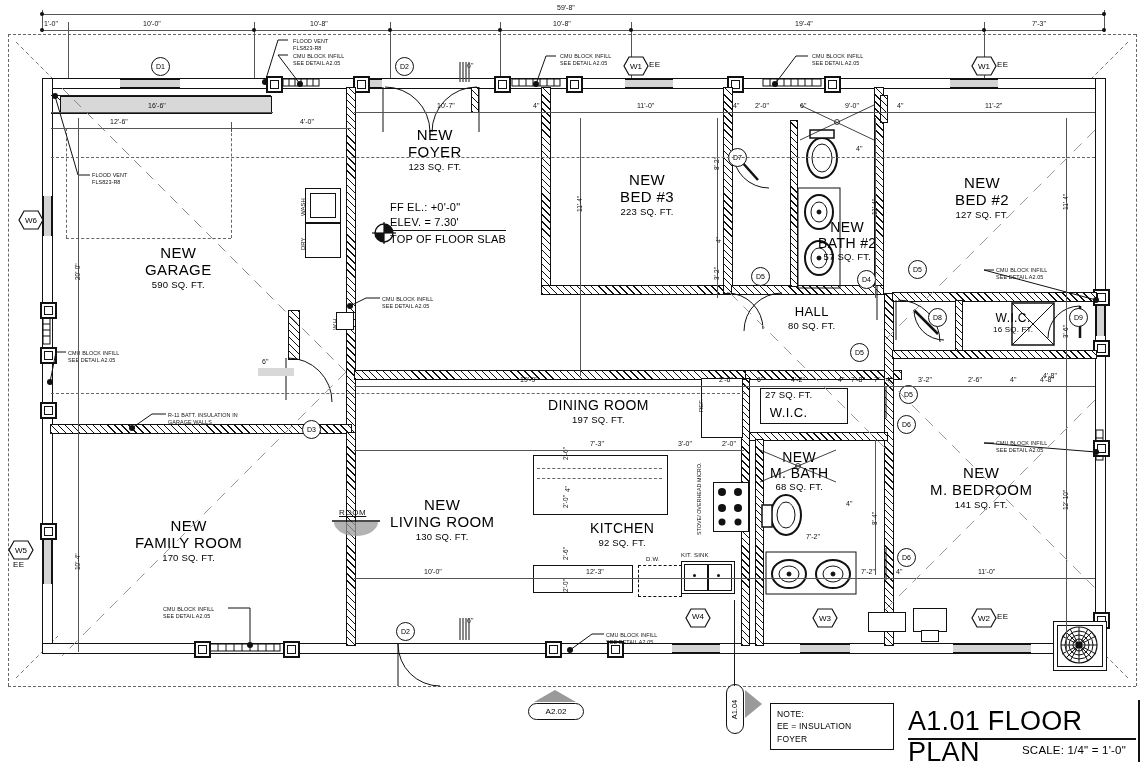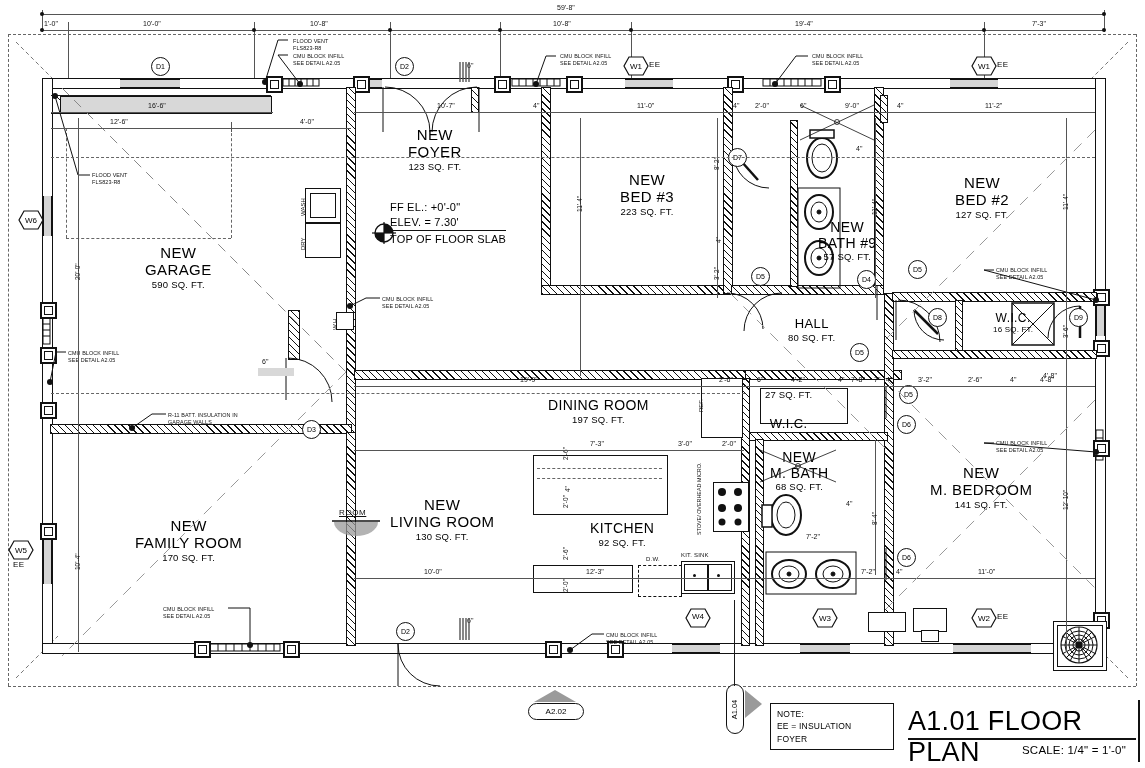--- a/index.html
+++ b/index.html
@@ -410,32 +410,32 @@
   </div>
 
   <div class="roomname" style="left:955px;top:175px;">
     <b>NEW</b>
     <b>BED #2</b>
     <span class="roomsf">127 SQ. FT.</span>
   </div>
 
   <div class="roomname" style="left:818px;top:220px;font-size:14px;">
     <b>NEW</b>
-    <b>BATH #9</b>
+    <b>BATH #2</b>
     <span class="roomsf">57 SQ. FT.</span>
   </div>
 
-  <div class="roomname" style="left:788px;top:317px;font-size:13px;">
+  <div class="roomname" style="left:788px;top:305px;font-size:13px;">
     <b>HALL</b>
     <span class="roomsf">80 SQ. FT.</span>
   </div>
 
   <div class="box" style="left:760px;top:388px;width:86px;height:34px;"></div>
   <div class="roomname" style="left:765px;top:390px;font-size:13px;">
-    <span class="roomsf" style="margin:0 0 16px 0;">27 SQ. FT.</span>
+    <span class="roomsf" style="margin:0 0 5px 0;">27 SQ. FT.</span>
     <b>W.I.C.</b>
   </div>
 
   <div class="roomname" style="left:993px;top:312px;font-size:12px;">
     <b>W.I.C.</b>
     <span class="roomsf" style="font-size:8px;">16 SQ. FT.</span>
   </div>
 
   <div class="roomname" style="left:770px;top:450px;font-size:14px;">
     <b>NEW</b>

